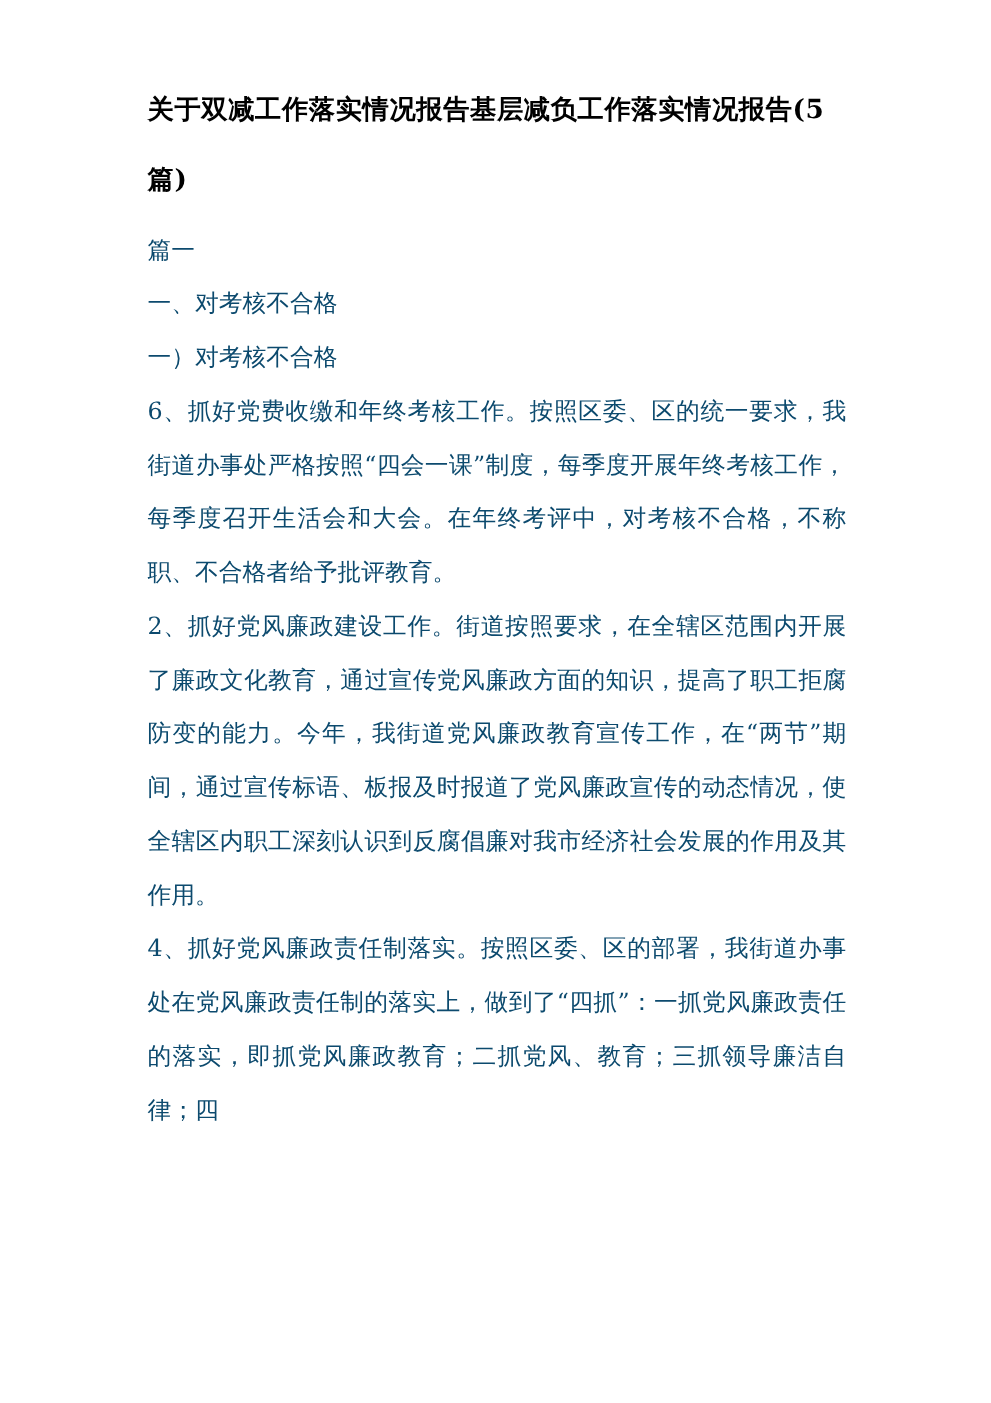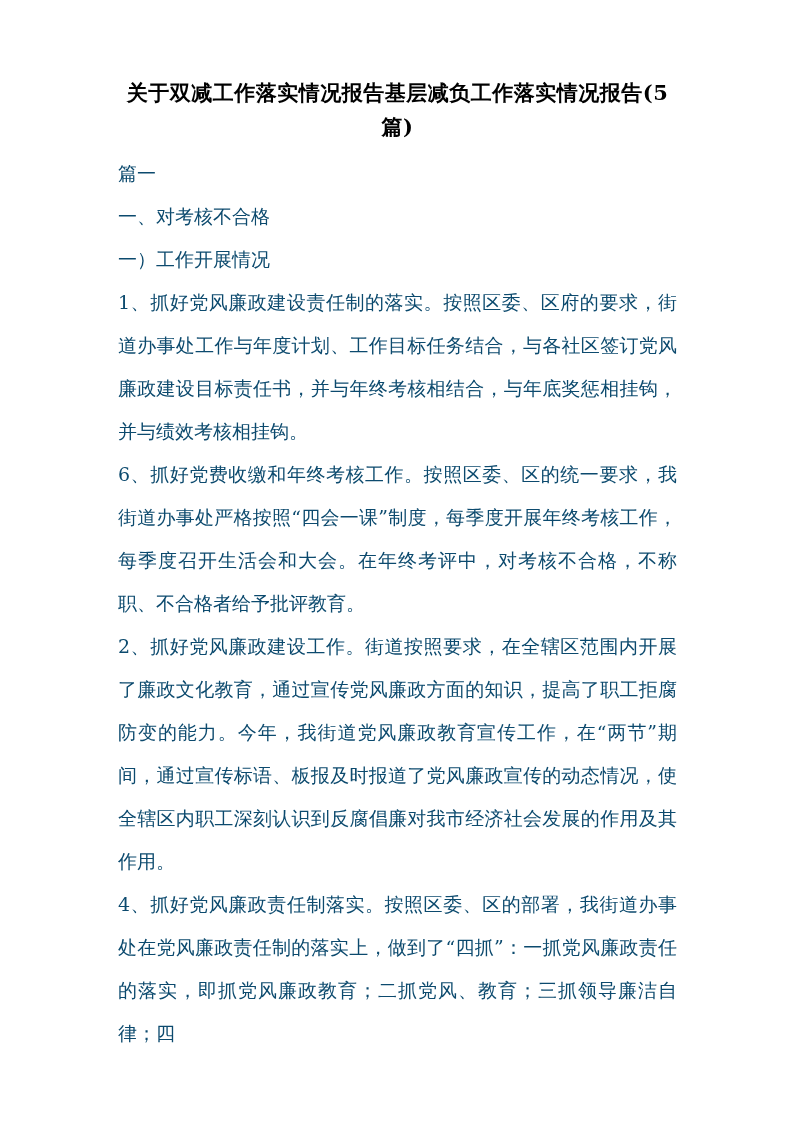--- a/index.html
+++ b/index.html
@@ -13,25 +13,24 @@
       height: 1122px;
       background: #ffffff;
       overflow: hidden;
       font-family: "DejaVu Serif", serif;
     }
     .content {
       margin: 0 116px 0 118px; 
     }
     .doc-title {
       margin: 0;
-      padding-top: 76px;
+      padding-top: 59px;
       font-size: 21px;
-      line-height: 34px;
+      line-height: 56px;
       font-weight: 700;
-      text-align: center;
       color: #000000;
       letter-spacing: 0.5px;
     }
     .body-text {
       margin-top: 8px;
     }
     .body-text p {
       margin: 0;
       font-size: 19px;
       line-height: 43px;
@@ -43,20 +42,19 @@
   </style>
 </head>
 <body>
 
 <div class="page">
   <div class="content">
     <h1 class="doc-title">关于双减工作落实情况报告基层减负工作落实情况报告(5篇)</h1>
     <div class="body-text">
       <p>篇一</p>
       <p>一、对考核不合格</p>
-      <p>一）工作开展情况</p>
-      <p>1、抓好党风廉政建设责任制的落实。按照区委、区府的要求，街道办事处工作与年度计划、工作目标任务结合，与各社区签订党风廉政建设目标责任书，并与年终考核相结合，与年底奖惩相挂钩，并与绩效考核相挂钩。</p>
+      <p>一）对考核不合格</p>
       <p>6、抓好党费收缴和年终考核工作。按照区委、区的统一要求，我街道办事处严格按照“四会一课”制度，每季度开展年终考核工作，每季度召开生活会和大会。在年终考评中，对考核不合格，不称职、不合格者给予批评教育。</p>
       <p>2、抓好党风廉政建设工作。街道按照要求，在全辖区范围内开展了廉政文化教育，通过宣传党风廉政方面的知识，提高了职工拒腐防变的能力。今年，我街道党风廉政教育宣传工作，在“两节”期间，通过宣传标语、板报及时报道了党风廉政宣传的动态情况，使全辖区内职工深刻认识到反腐倡廉对我市经济社会发展的作用及其作用。</p>
       <p>4、抓好党风廉政责任制落实。按照区委、区的部署，我街道办事处在党风廉政责任制的落实上，做到了“四抓”：一抓党风廉政责任的落实，即抓党风廉政教育；二抓党风、教育；三抓领导廉洁自律；四</p>
     </div>
   </div>
 </div>
 
 </body></html>

